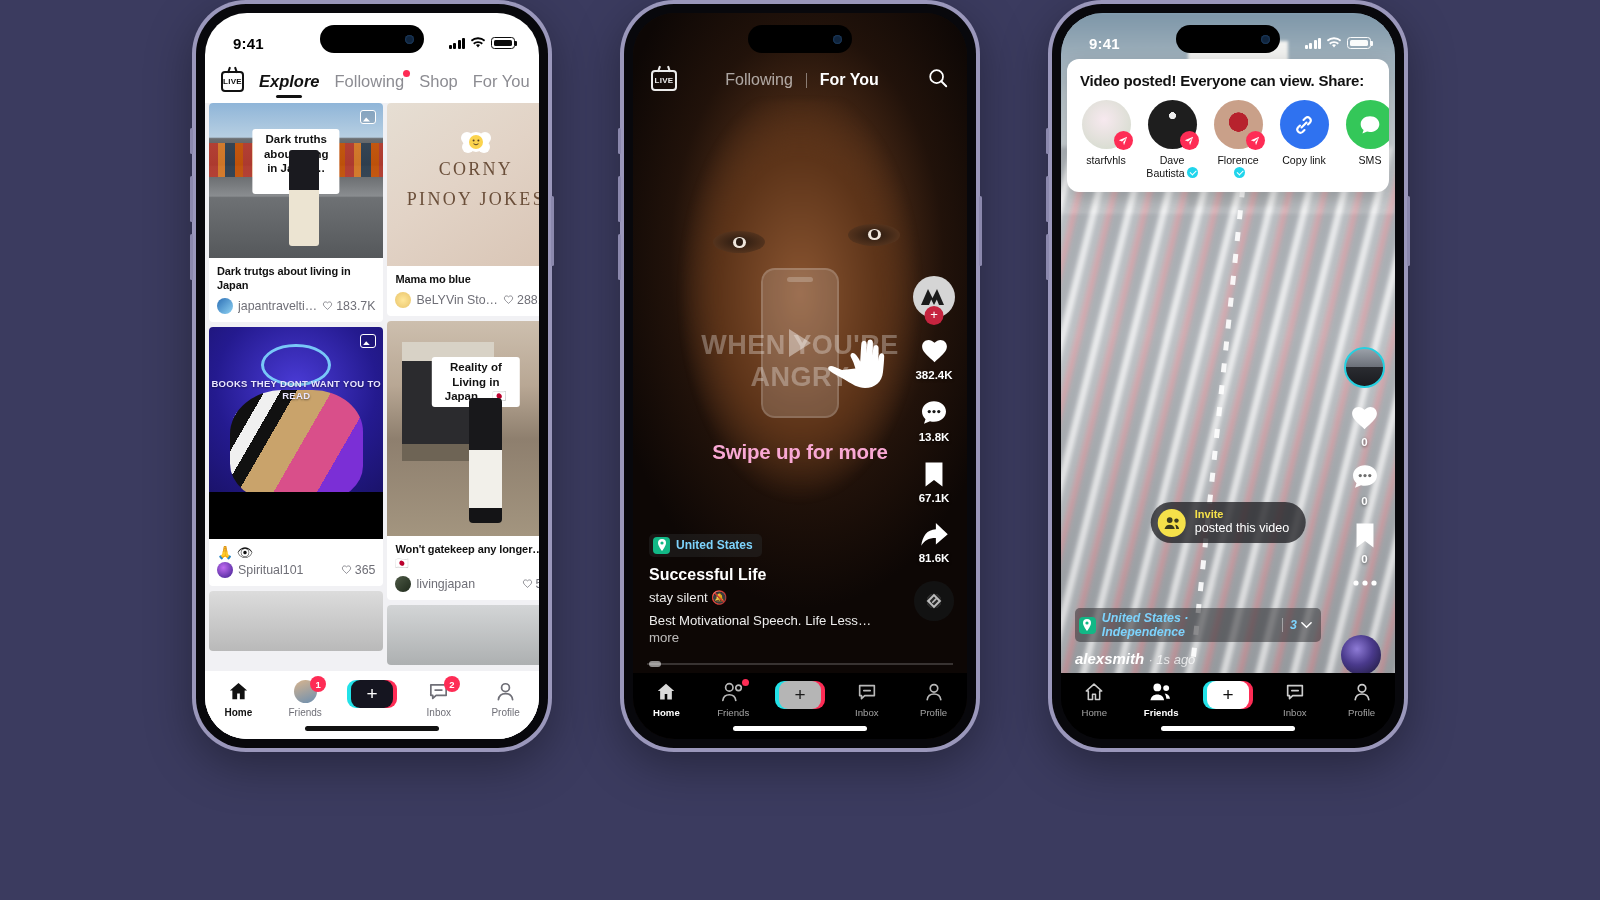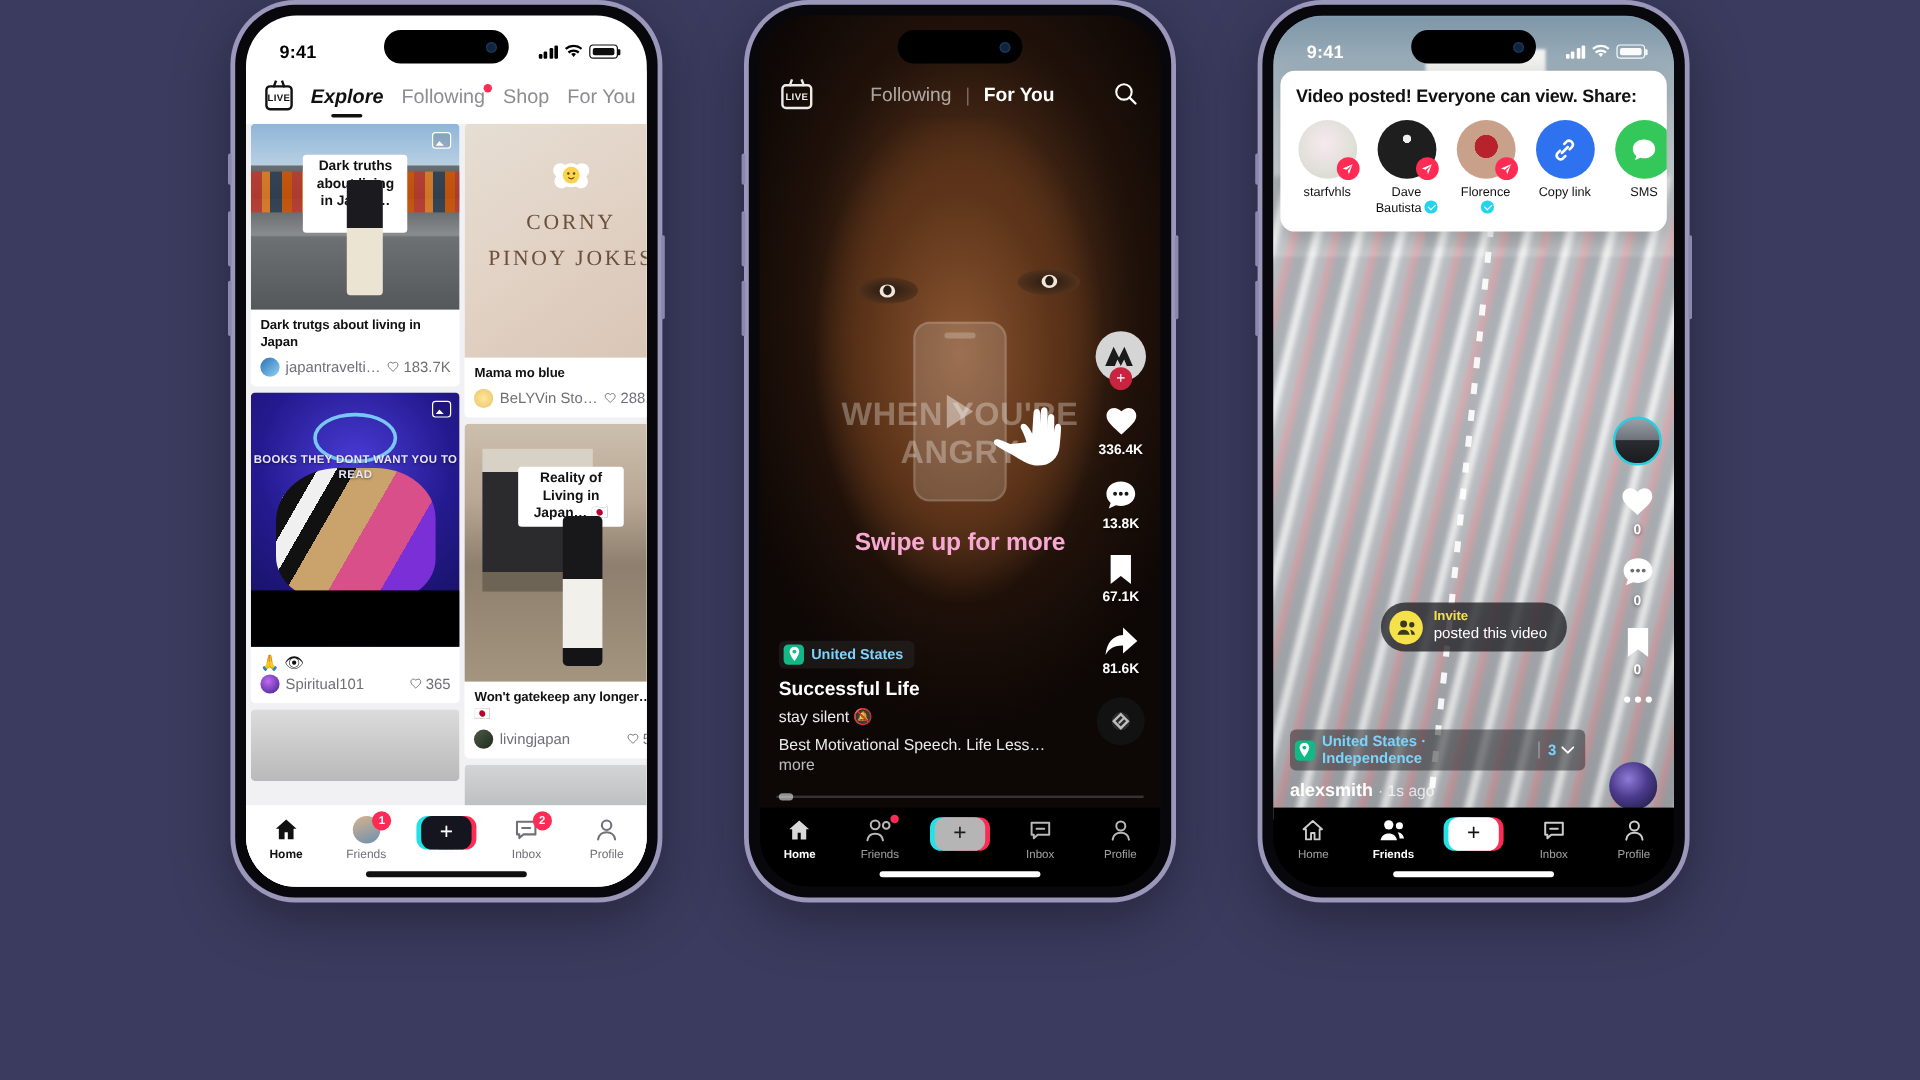--- a/index.html
+++ b/index.html
@@ -360,21 +360,21 @@
   }
   .invite-chip{
     position:absolute; left:50%; transform:translateX(-50%); bottom:196px; z-index:44;
     display:flex; align-items:center; gap:9px; background:rgba(35,35,38,.78);
     border-radius:24px; padding:6px 16px 6px 7px;
   }
   .invite-ic{ width:28px;height:28px;border-radius:50%; background:#f5e14a; display:flex;align-items:center;justify-content:center;}
   .invite-l1{ font-size:11px; color:#f5e14a; font-weight:600; line-height:1.2;}
   .invite-l2{ font-size:12.6px; color:#fff; font-weight:500; line-height:1.25;}
 
-  .p3-caption{ position:absolute; left:14px; right:74px; bottom:72px; z-index:44; }
+  .p3-caption{ position:absolute; left:14px; right:74px; bottom:72px; z-index:44;font-style:italic; }
   .geo-chip.g3{ background:rgba(50,50,52,.55); font-size:12.4px; }
   .geo-more{ display:flex; align-items:center; gap:4px; padding-left:7px; border-left:1px solid rgba(255,255,255,.4); margin-left:4px;}
   .p3-user{ margin-top:8px; font-size:15px; font-weight:700;}
   .p3-time{ font-weight:400; color:rgba(255,255,255,.74); font-size:13px;}
   .p3-desc{ margin-top:5px; font-size:13.2px; color:#f2f2f2;}
   .p3-desc b{ font-weight:700; }
   .p3-disc{
     position:absolute; right:14px; bottom:64px; width:40px;height:40px;border-radius:50%; z-index:44;
     background: radial-gradient(circle at 40% 35%, #8e7bd6 0%, #4a3a8c 45%, #171430 100%);
   }
@@ -466,21 +466,21 @@
               </div>
             </div>
 
             <div class="card">
               <div class="thumb img-gray" style="height:60px"></div>
             </div>
           </div>
 
           <div class="col">
             <div class="card">
-              <div class="thumb img-corny" style="height:195px">
+              <div class="thumb img-corny" style="height:163px">
                 <svg class="sun" viewBox="0 0 40 34">
                   <g fill="#ffffff">
                       <circle cx="20" cy="16" r="10"></circle>
                       <circle cx="11" cy="12" r="6"></circle>
                       <circle cx="29" cy="12" r="6"></circle>
                       <circle cx="12" cy="21" r="6"></circle>
                       <circle cx="28" cy="21" r="6"></circle>
                     </g>
                   <circle cx="20" cy="16" r="7" fill="#fbd34d"></circle>
                   <circle cx="17.6" cy="14.6" r="1" fill="#5b4326"></circle>
@@ -627,21 +627,21 @@
               <svg width="30" height="22" viewBox="0 0 30 22">
                   <path d="M2 19L9 3l4.5 9L18 3l7 16h-5l-2.2-5.4L15 19l-2.8-5.4L10 19H2z" fill="#1b1b1b"></path>
                 </svg>
               <span class="rail-plus">+</span>
             </div>
           </div>
           <div class="rail-item">
             <svg width="31" height="31" viewBox="0 0 24 24">
                 <path d="M12 21l-1.5-1.4C5.3 15 2.4 12.3 2.4 8.9 2.4 6 4.6 3.8 7.4 3.8c1.6 0 3.2.8 4.6 2.2 1.4-1.4 3-2.2 4.6-2.2 2.8 0 5 2.2 5 5.1 0 3.4-2.9 6.1-8.1 10.7L12 21z" fill="#fff"></path>
               </svg>
-            <span class="rail-count">336.4K</span>
+            <span class="rail-count">382.4K</span>
           </div>
           <div class="rail-item">
             <svg width="30" height="30" viewBox="0 0 24 24">
                 <path d="M12 2.6c5.4 0 9.6 3.6 9.6 8.2s-4.2 8.2-9.6 8.2c-1.1 0-2.2-.2-3.2-.5L4 20.6l1.2-3.7c-1.7-1.5-2.8-3.6-2.8-6.1 0-4.6 4.2-8.2 9.6-8.2z" fill="#fff"></path>
                 <circle cx="8.2" cy="10.8" r="1.3" fill="#171717"></circle>
                 <circle cx="12" cy="10.8" r="1.3" fill="#171717"></circle>
                 <circle cx="15.8" cy="10.8" r="1.3" fill="#171717"></circle>
               </svg>
             <span class="rail-count">13.8K</span>
           </div>

